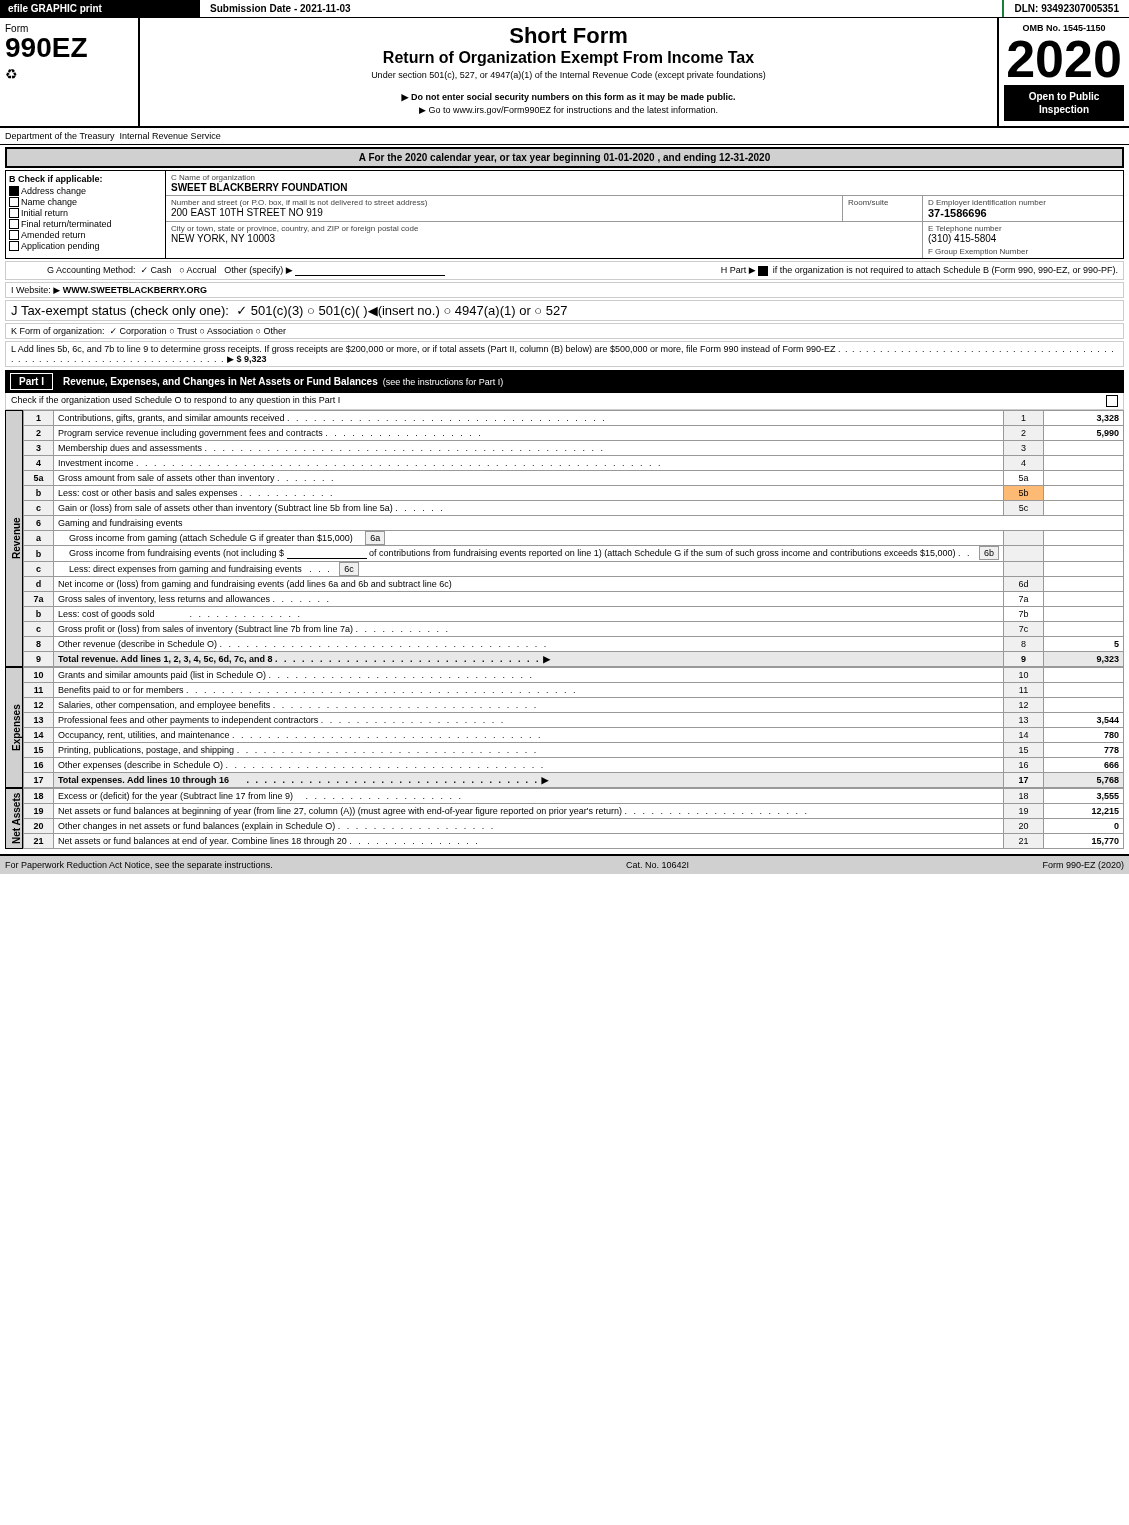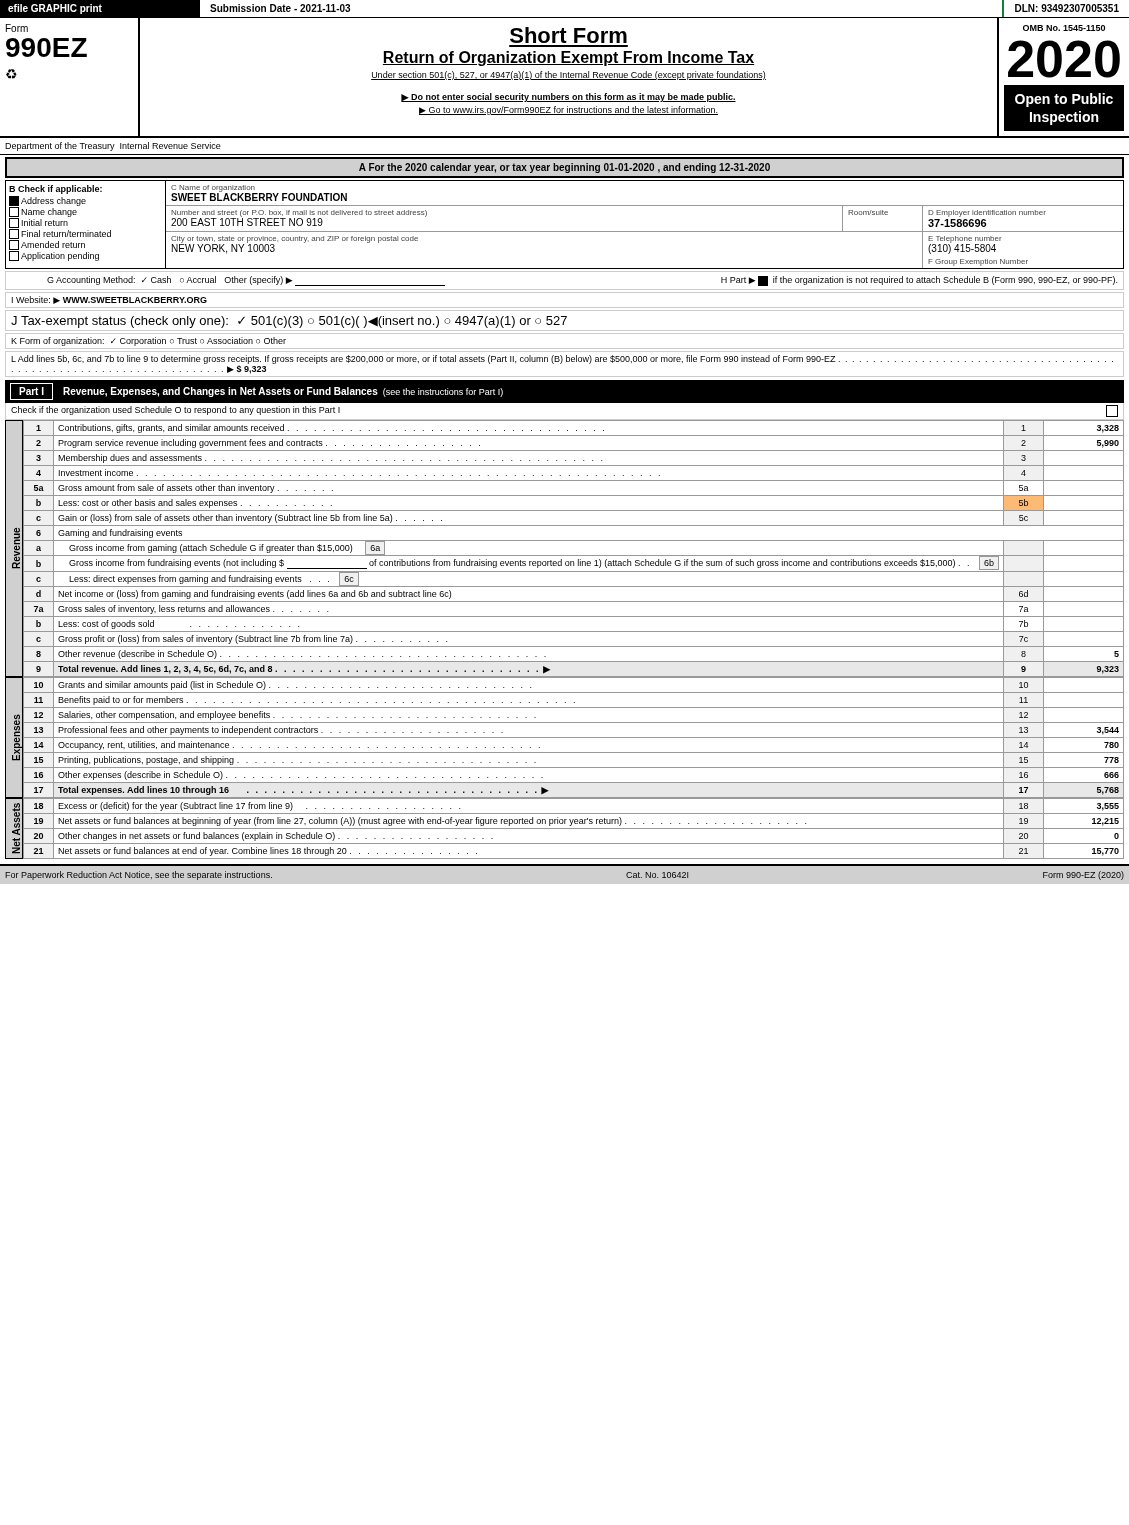--- a/index.html
+++ b/index.html
@@ -68,21 +68,20 @@
     }
     .form-icon {
       font-size: 14px;
       margin-top: 4px;
     }
     .center-header {
       flex: 1;
       text-align: center;
       padding: 5px 28px;
       border-right: 2px solid #000;
-      text-decoration: underline;
     }
     .short-form-title {
       font-size: 22px;
       font-weight: bold;
     }
     .return-title {
       font-size: 16px;
       font-weight: bold;
     }
     .under-section {
@@ -109,21 +108,21 @@
       font-size: 52px;
       font-weight: bold;
       line-height: 1;
       color: #000;
     }
     .open-public {
       background: #000;
       color: #fff;
       text-align: center;
       padding: 5px;
-      font-size: 14px;
+      font-size: 10px;
       font-weight: bold;
       line-height: 1.3;
     }
     
     .dept-section {
       display: flex;
       border-bottom: 1px solid #000;
       padding: 3px 5px;
       font-size: 9px;
     }

